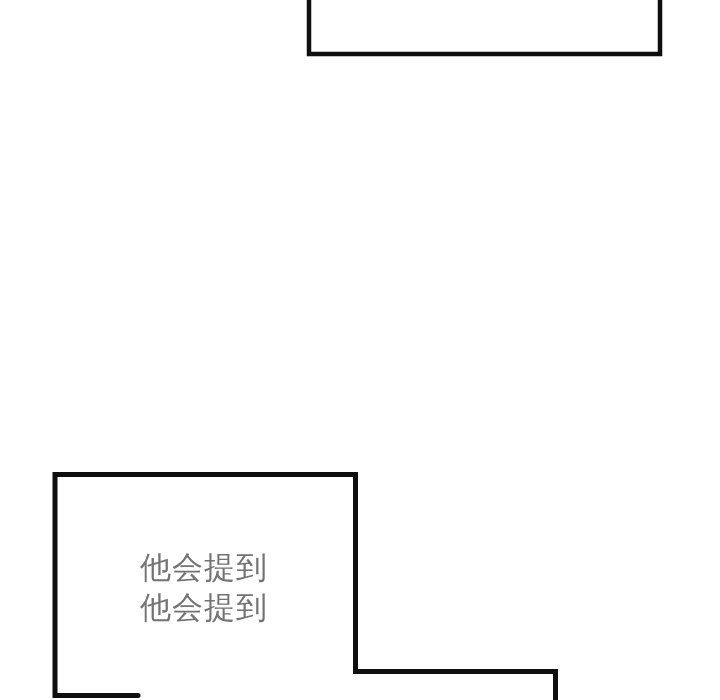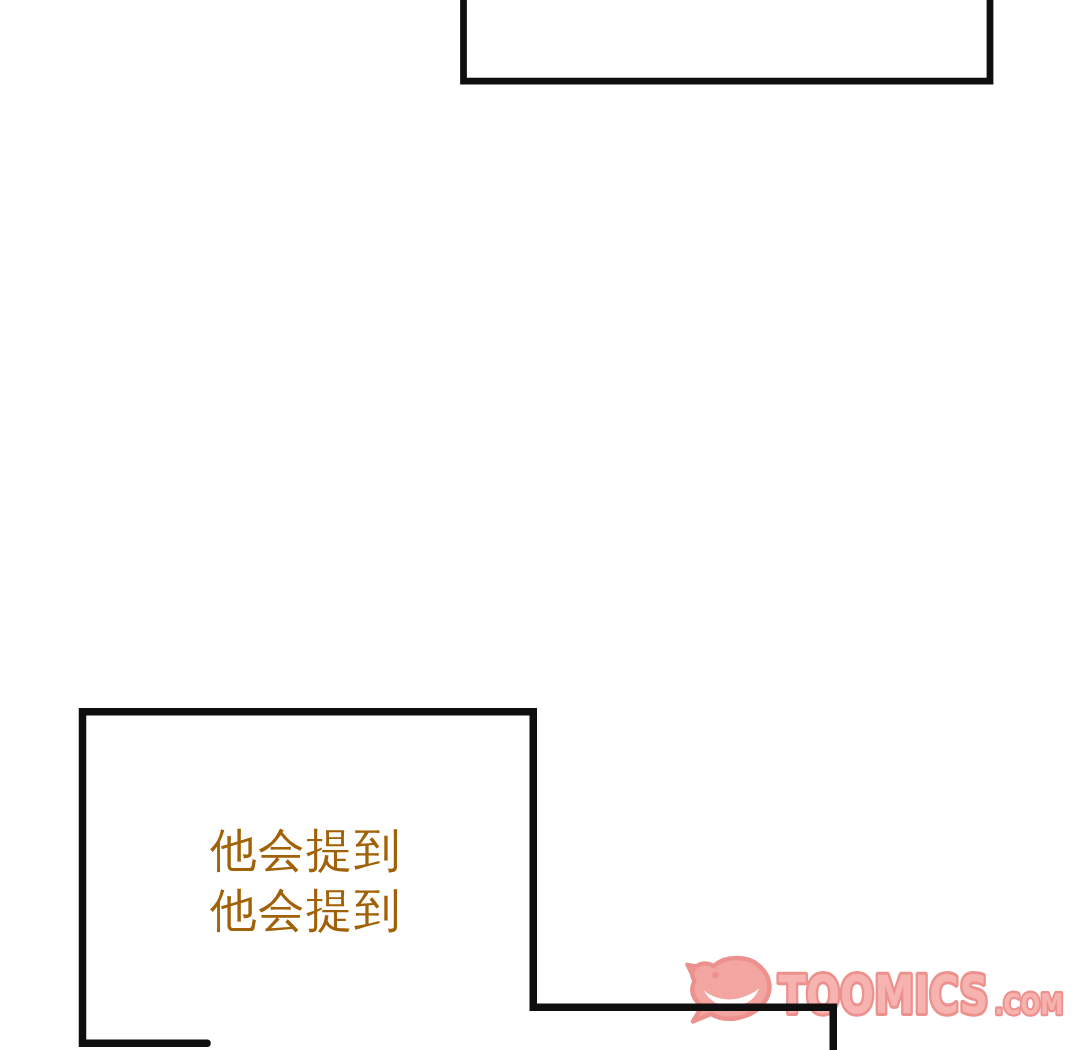--- a/index.html
+++ b/index.html
@@ -33,21 +33,21 @@
   .dialogue-text {
     position: absolute;
     left: 52px;
     top: 547px;
     width: 304px;
     z-index: 4;
     text-align: center;
     font-size: 31px;
     line-height: 40px;
     letter-spacing: 1px;
-    color: #a16207;
+    color: #737373;
     font-family: "DejaVu Sans", sans-serif;
   }
   .dialogue-text .line {
     display: block;
     white-space: nowrap;
   }
   
   .watermark {
     position: absolute;
     left: 455px;
@@ -55,32 +55,20 @@
     width: 260px;
     height: 54px;
     z-index: 2;
   }
 </style>
 </head>
 <body>
 
 <div class="page">
 
-  <div class="watermark">
-    <svg width="260" height="54" viewBox="0 0 260 54" xmlns="http://www.w3.org/2000/svg">
-      <g>
-        <path d="M3,9 L22,12 L10,23 Z" fill="#f2a5a1" stroke="#ec918d" stroke-width="2.5" stroke-linejoin="round"></path>
-        <path d="M8,20 C3,12 12,5 21,10 C28,3 43,3 50,9 C59,16 61,27 53,36 C45,45 29,48 19,42 L7,47 L13,37 C7,32 5,26 8,20 Z" fill="#f2a5a1" stroke="#ec918d" stroke-width="3" stroke-linejoin="round"></path>
-        <path d="M14,26 C24,35 40,34 51,25 C46,40 22,42 14,26 Z" fill="#ffffff" stroke="none"></path>
-        <circle cx="22" cy="16" r="2.2" fill="#ec918d"></circle>
-      </g>
-      <text x="64" y="41" font-size="35" font-weight="bold" font-family="DejaVu Sans, sans-serif" textLength="140" lengthAdjust="spacingAndGlyphs" paint-order="stroke" stroke="#ec918d" stroke-width="4" stroke-linejoin="round" fill="#f7b3af">TOOMICS</text>
-      <text x="208" y="42" font-size="19" font-weight="bold" font-family="DejaVu Sans, sans-serif" textLength="46" lengthAdjust="spacingAndGlyphs" paint-order="stroke" stroke="#ec918d" stroke-width="3" stroke-linejoin="round" fill="#f7b3af">.COM</text>
-    </svg>
-  </div>
 
   <svg class="lines-layer" viewBox="0 0 720 700" xmlns="http://www.w3.org/2000/svg">
 
     <path d="M309,-2 L309,54 L660,54 L660,-2" fill="#ffffff" stroke="#0f0f0f" stroke-width="4.5" stroke-linejoin="miter"></path>
 
     <path d="M138,695.5 L55,695.5 L55,474.5 L355.5,474.5 L355.5,671.5 L555.5,671.5 L555.5,703" fill="none" stroke="#0f0f0f" stroke-width="5" stroke-linejoin="miter" stroke-linecap="round"></path>
   </svg>
 
   <div style="position:absolute;left:311px;top:0;width:347px;height:50px;z-index:4;"></div>
 

